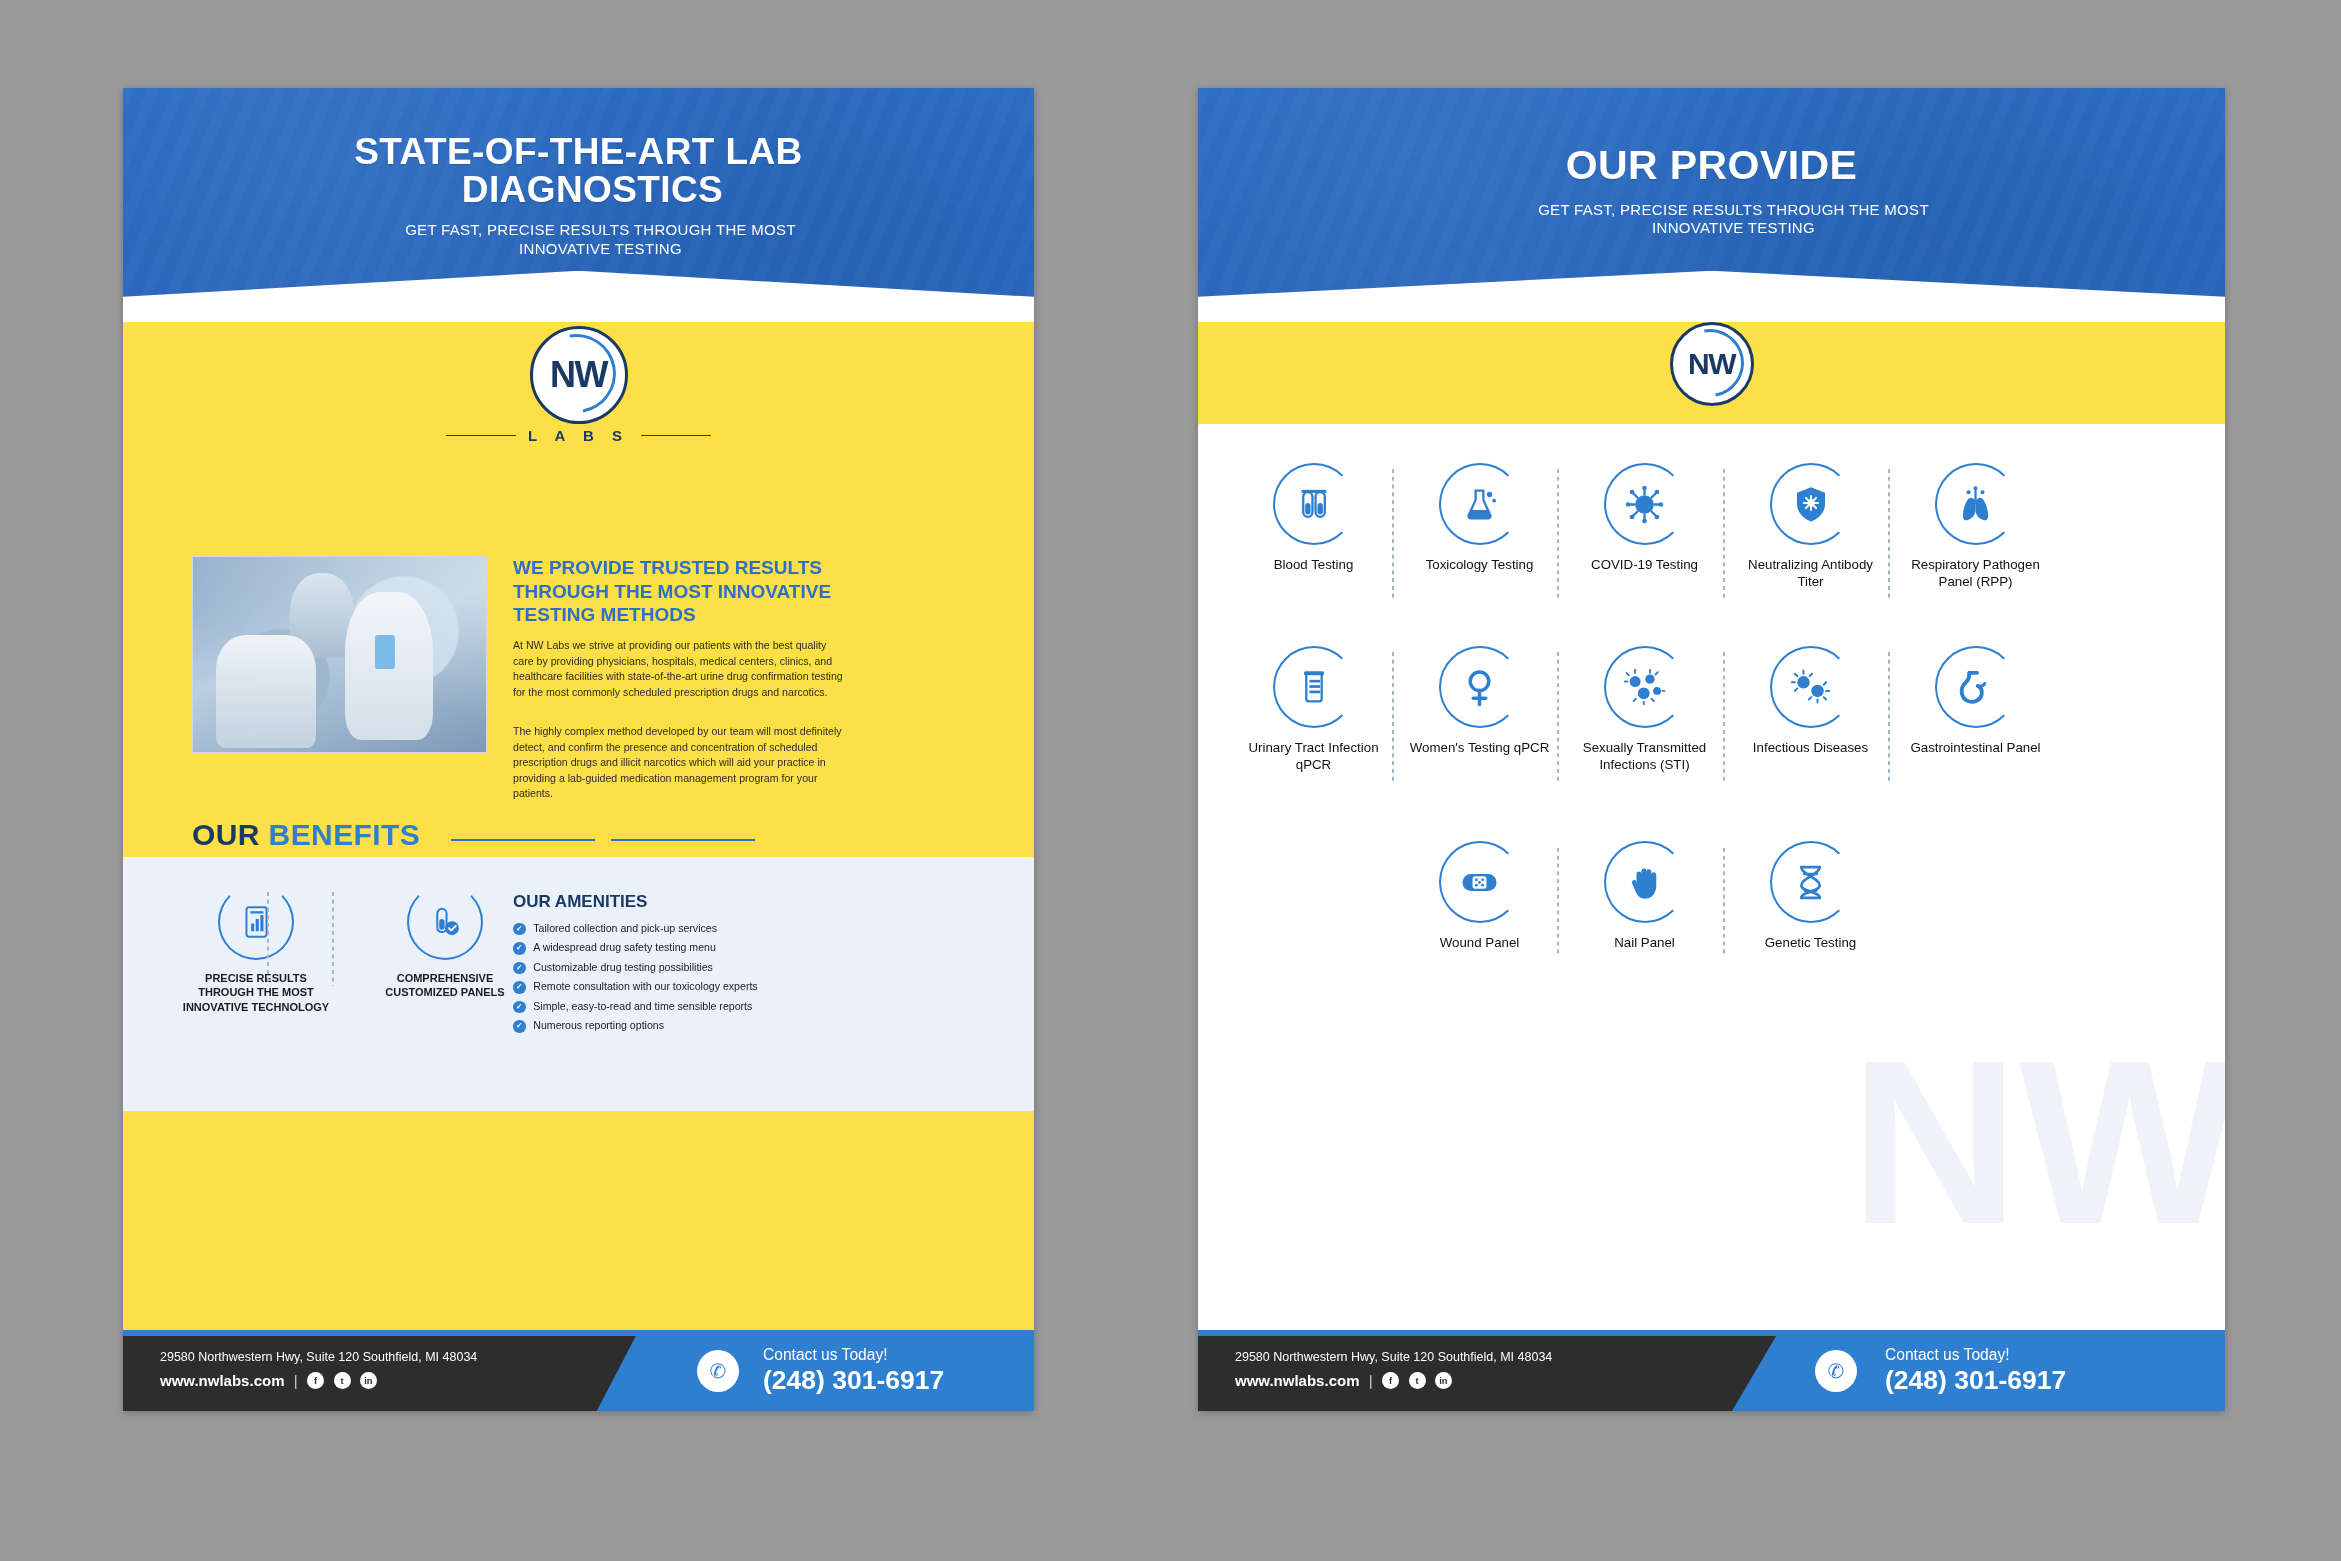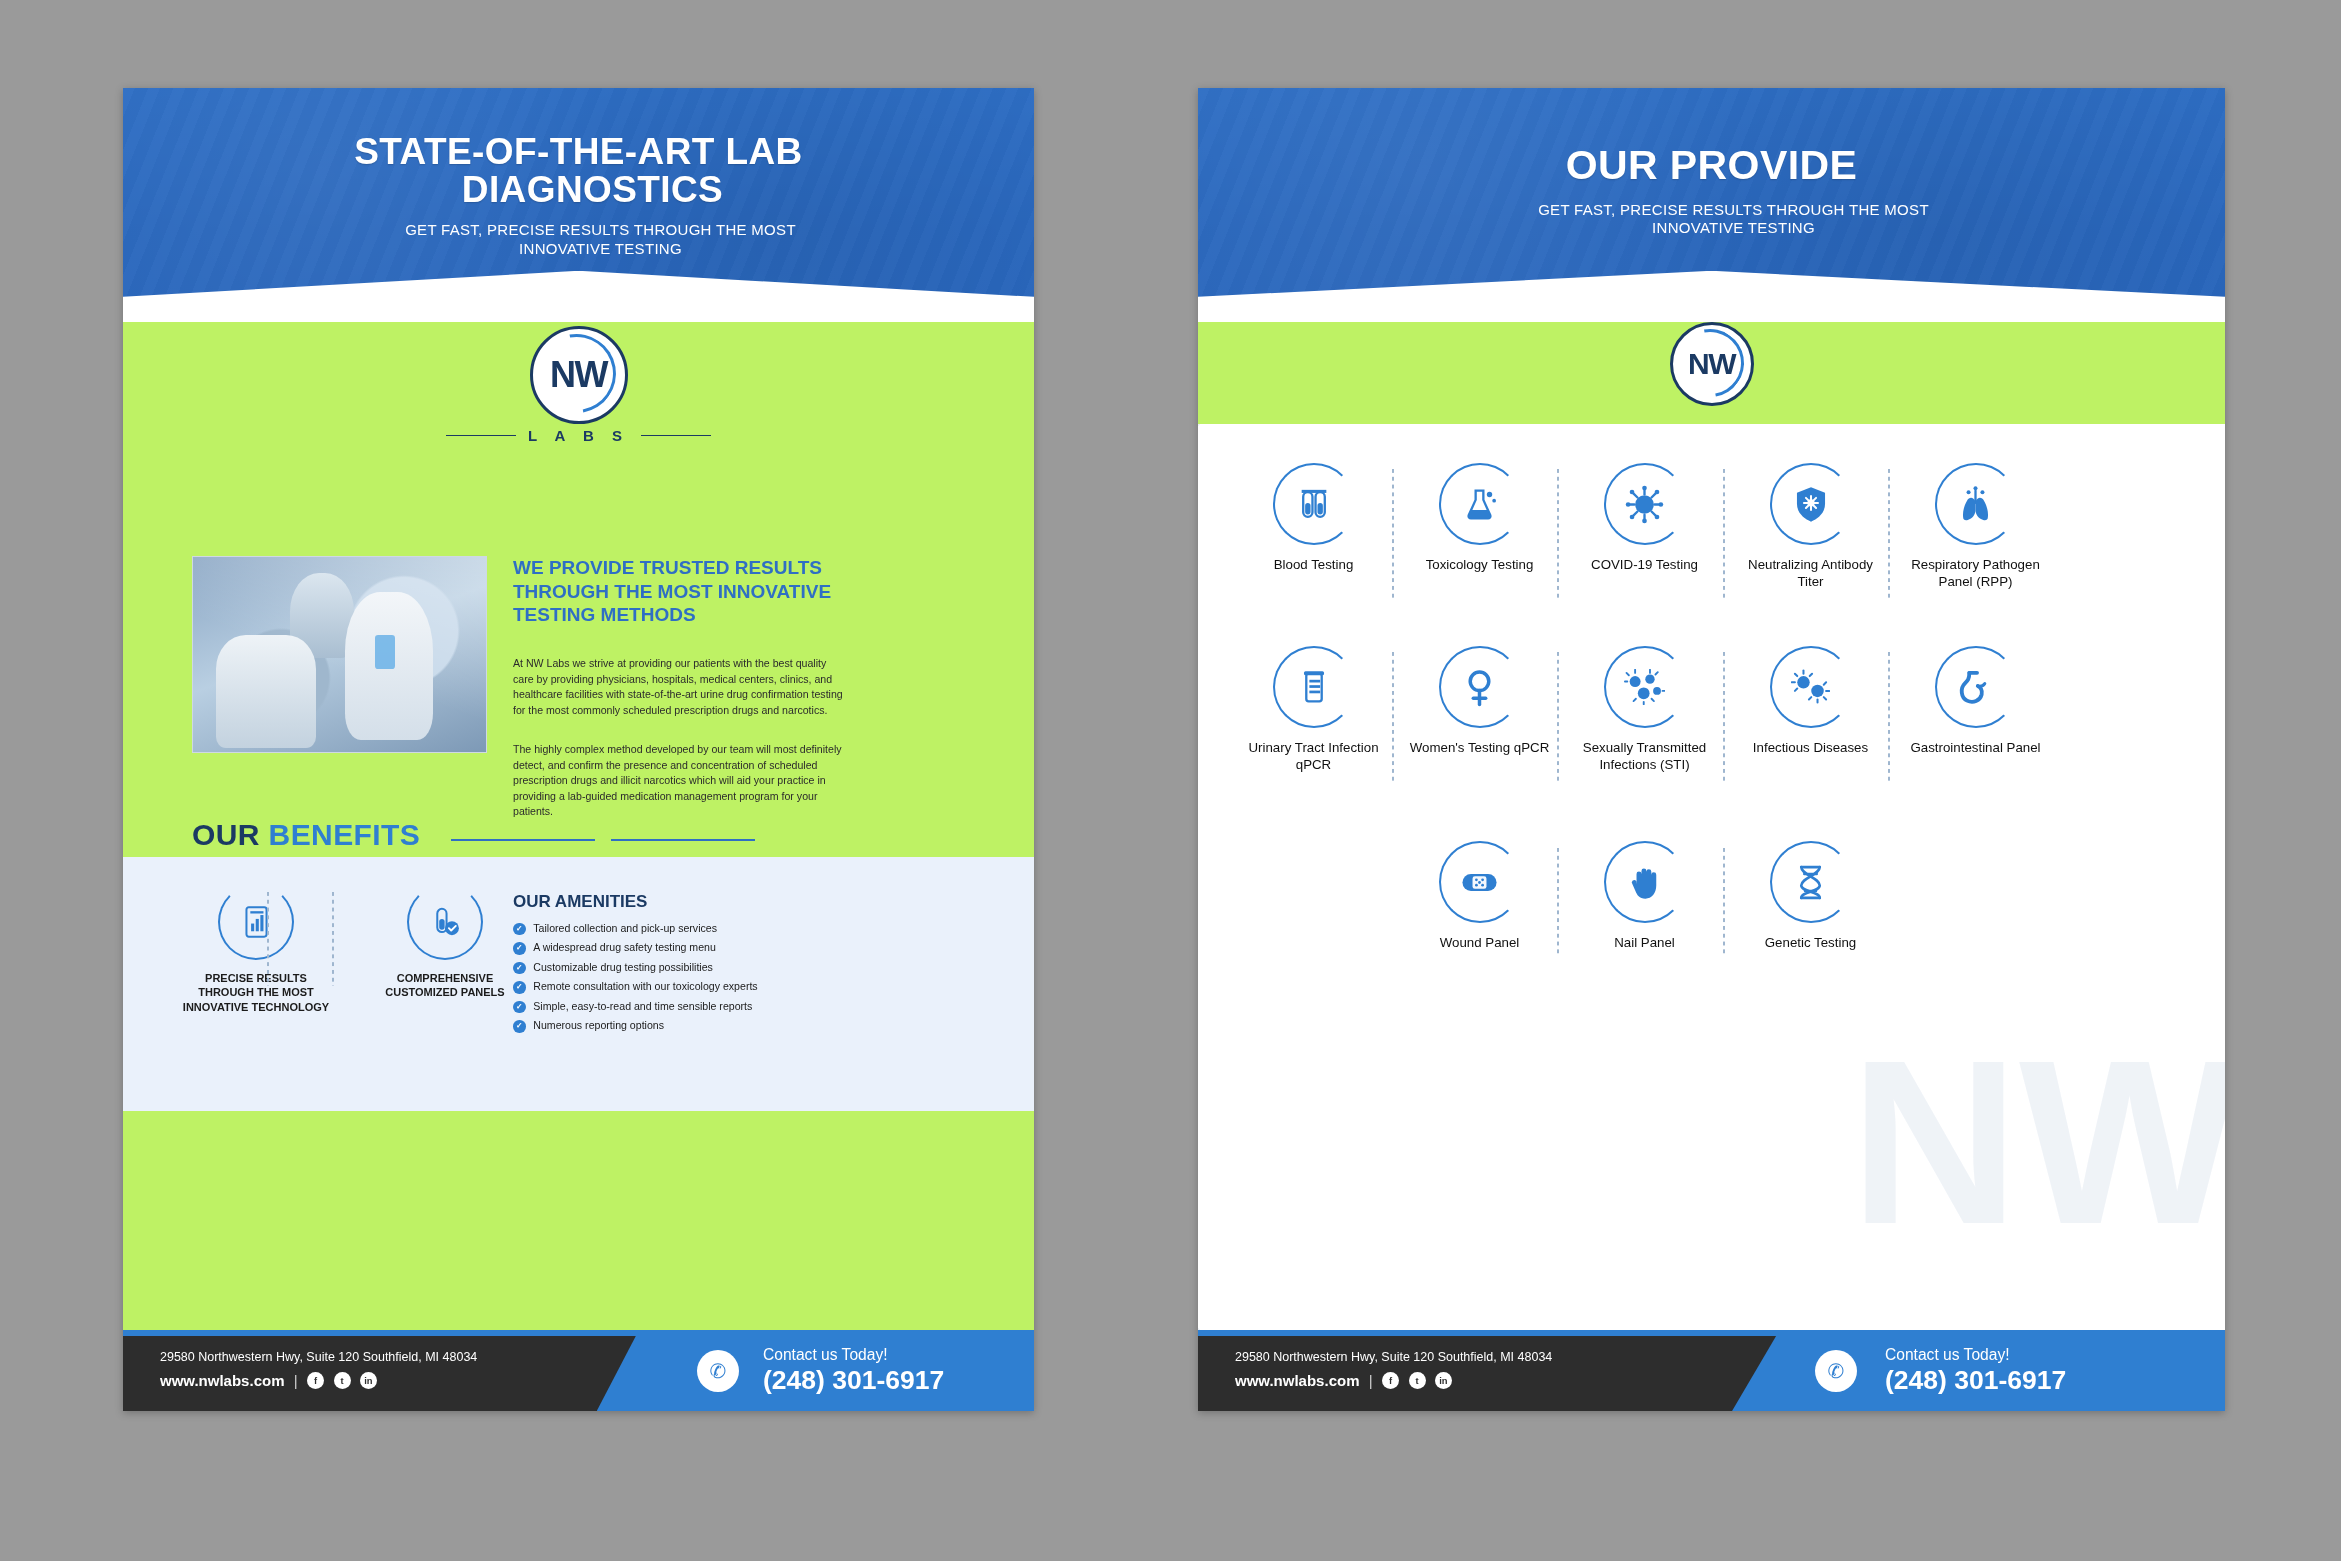--- a/index.html
+++ b/index.html
@@ -6,21 +6,21 @@
   body{
     width:2342px;height:1561px;
     background:#9a9a9a;
     font-family:"Liberation Sans", sans-serif;
     overflow:hidden;
   }
   .stage{position:relative;width:2342px;height:1561px;}
 
   
   .sheet{
-    position:absolute;background:#bef264;overflow:hidden;
+    position:absolute;background:#fde047;overflow:hidden;
     box-shadow:0 1.6px 7.8px rgba(0,0,0,.25);
   }
   #sheet-front{left:123px;top:88px;width:911px;height:1323px;}
   #sheet-back{left:1198px;top:88px;width:1027px;height:1323px;}
 
   
   .header{
     position:absolute;left:0;top:0;width:100%;
     background:#2f6fc4;
     overflow:hidden;
@@ -88,21 +88,21 @@
   .photo .figA{position:absolute;left:52%;top:18%;width:30%;height:76%;border-radius:40% 40% 18% 18%;background:linear-gradient(180deg,#f3f6f9,#d4dfe9);}
   .photo .figB{position:absolute;left:8%;top:40%;width:34%;height:58%;border-radius:30% 30% 10% 10%;background:linear-gradient(180deg,#eef3f7,#c3d2df);}
   .photo .figC{position:absolute;left:33%;top:8%;width:22%;height:44%;border-radius:45% 45% 20% 20%;background:linear-gradient(180deg,#dbe6ef,#a9bed1);}
   .photo .beaker{position:absolute;left:62%;top:40%;width:20px;height:34px;background:rgba(90,170,230,.75);border-radius:3.1px;}
 
   .lead-title{
     position:absolute;left:390px;top:468px;width:336px;
     color:#2f6fc4;font-weight:bold;font-size:19px;line-height:1.24;
   }
   .body-p{
-    position:absolute;left:390px;width:336px;color:#2b2b2b;font-size:10.6px;line-height:1.47;margin-top:18px;
+    position:absolute;left:390px;width:336px;color:#2b2b2b;font-size:10.6px;line-height:1.47;
   }
   #body-p1{top:550px;}
   #body-p2{top:636px;}
 
   
   .benefits-band{
     position:absolute;left:0;right:0;background:#eaf1fb;
   }
   .benefits-title{
     position:absolute;font-size:30px;font-weight:bold;color:#1b3a63;letter-spacing:0.4px;text-align:right;

